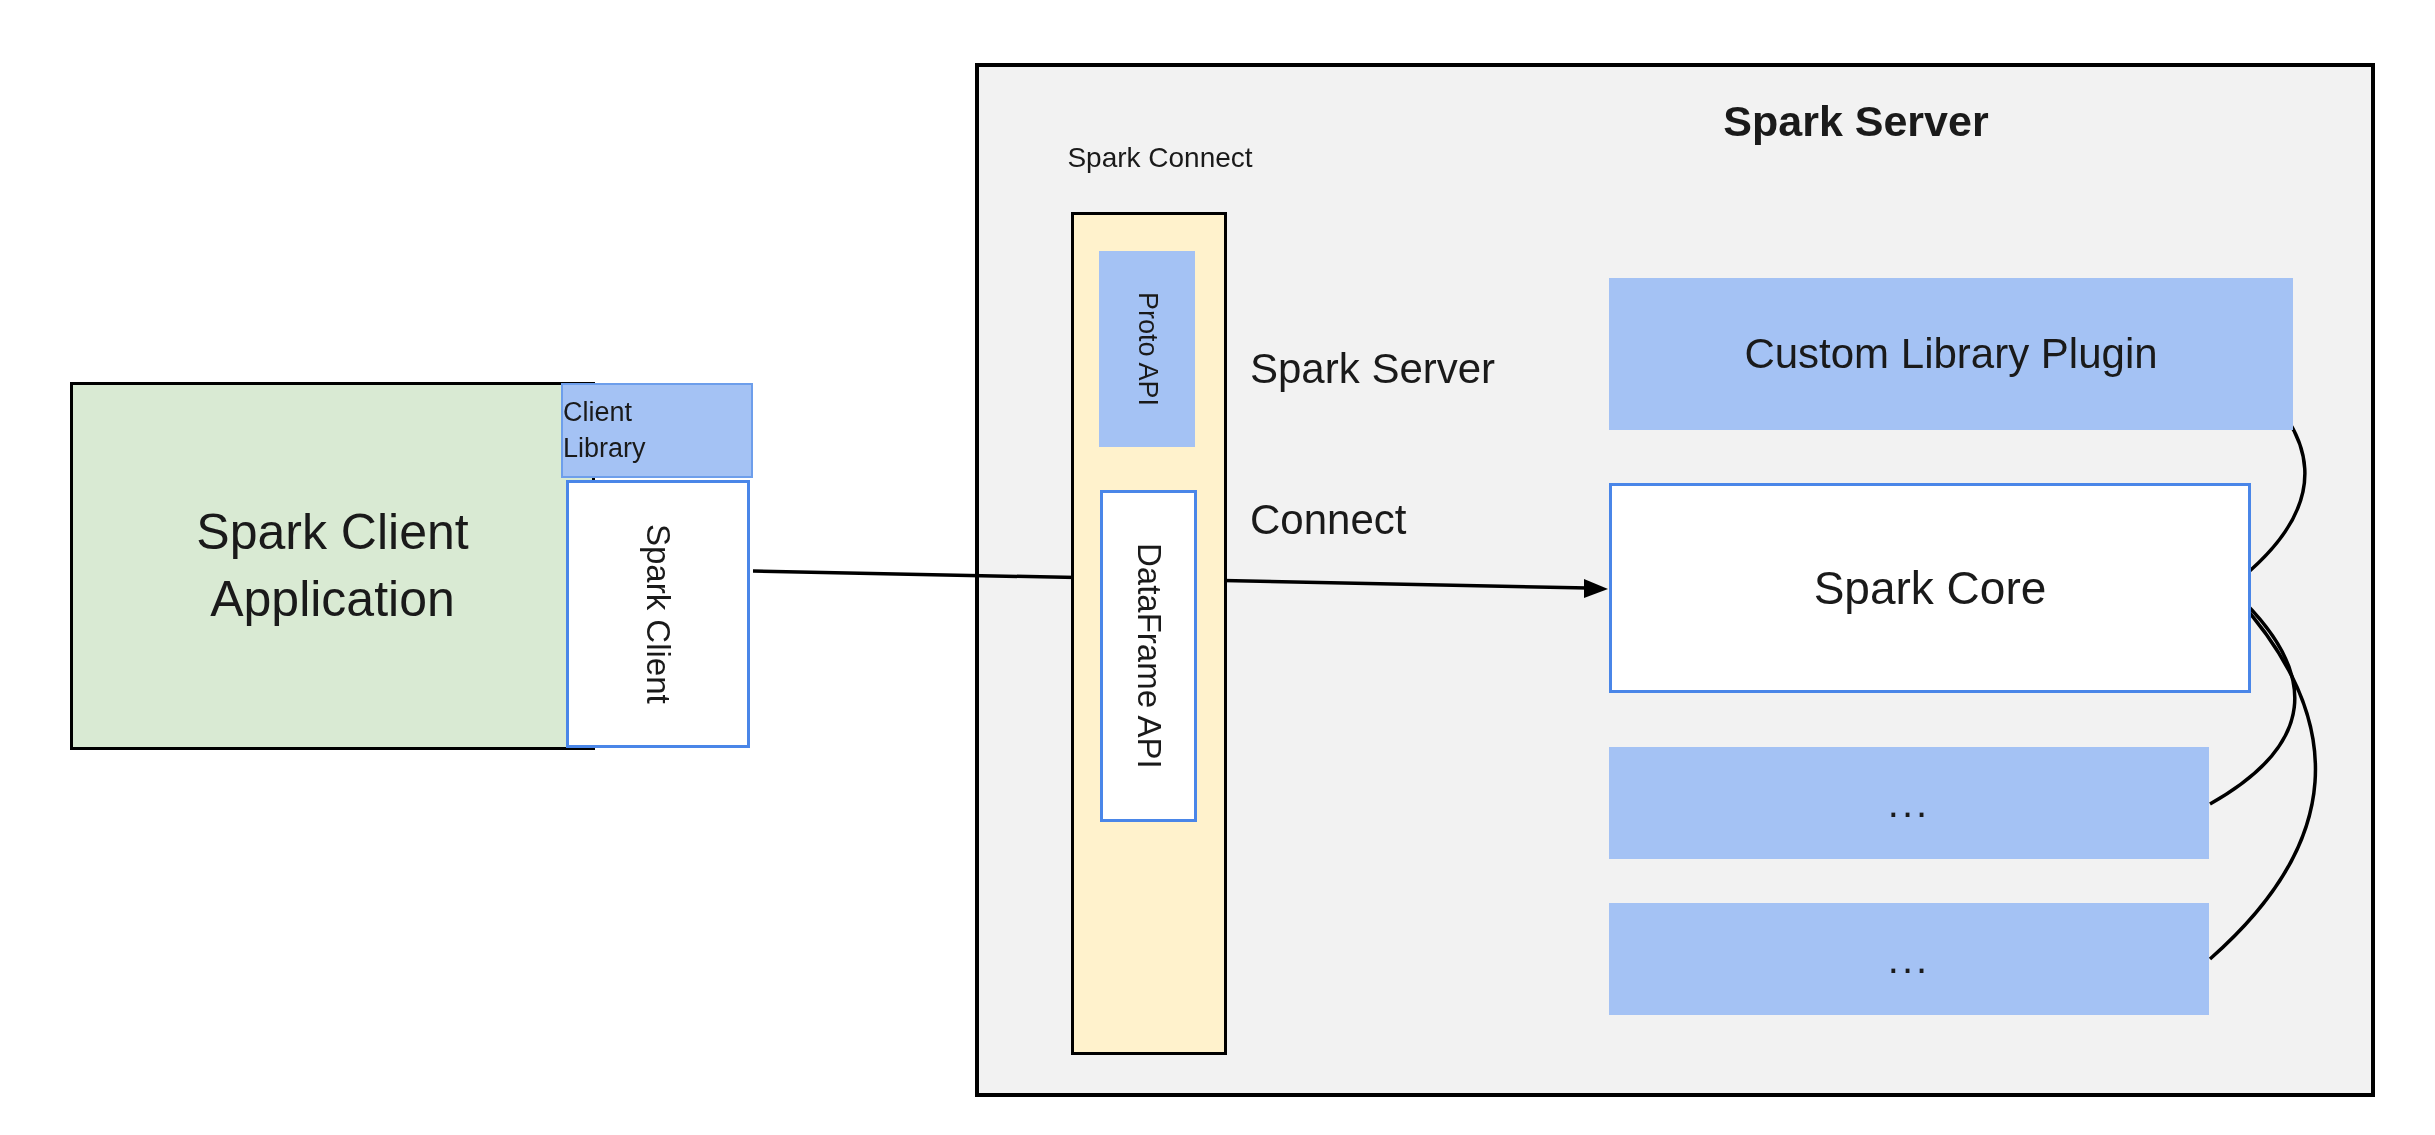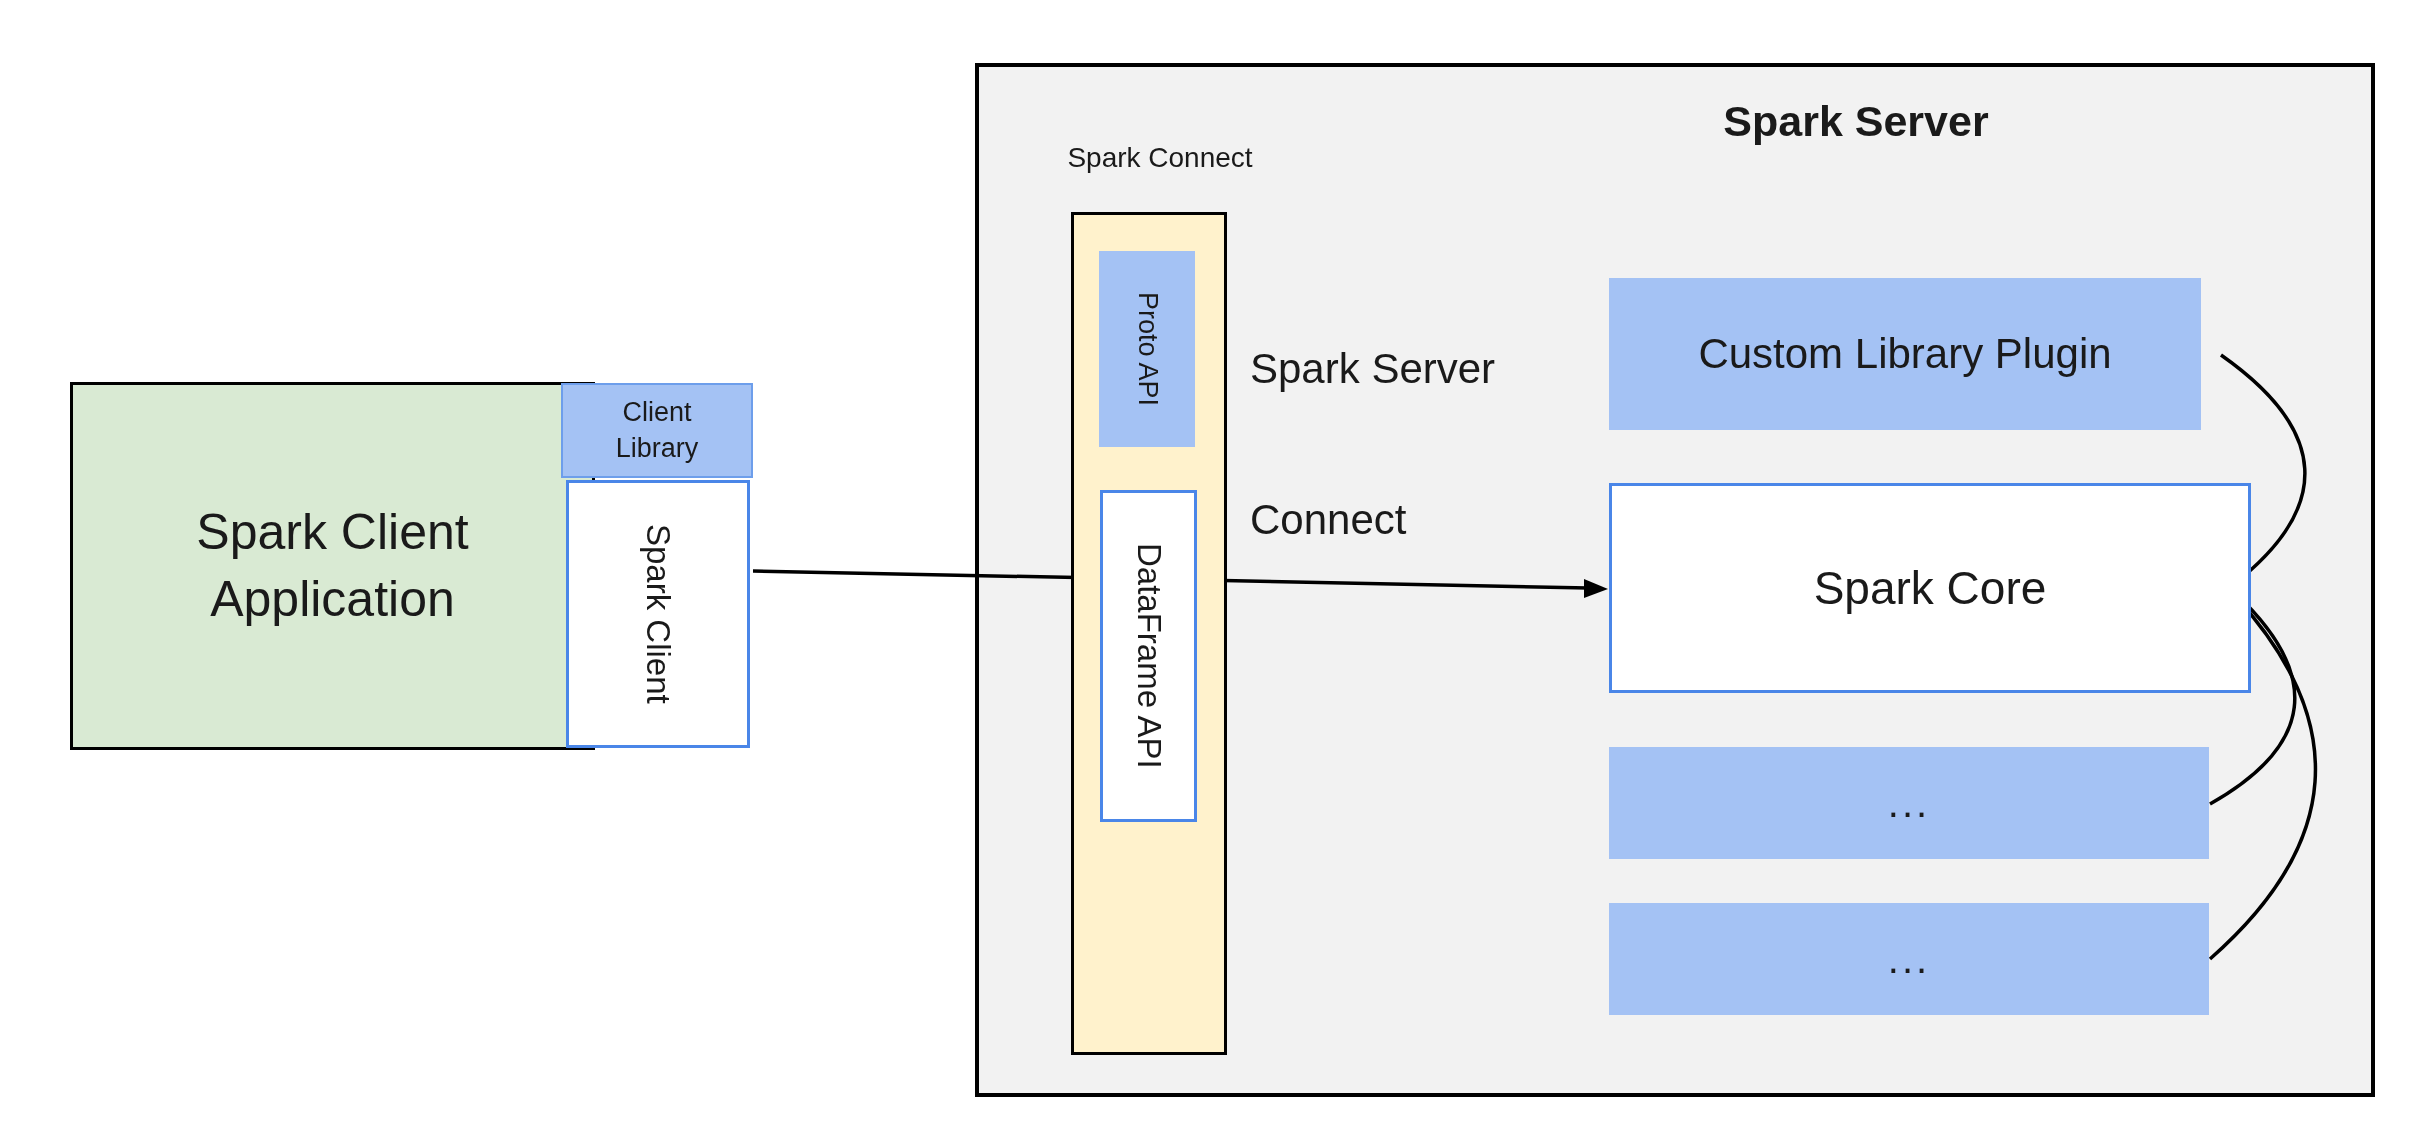--- a/index.html
+++ b/index.html
@@ -30,21 +30,21 @@
     background: var(--green-fill, #d9ead3);
     border: 3px solid var(--line-color, #000);
     display: flex; flex-direction: column; align-items: center; justify-content: center;
     font-size: 50px; line-height: 1.35; text-align: center;
   }
 
   .client-package {
     left: 561px; top: 383px; width: 192px; height: 95px;
     background: var(--blue-fill, #a4c2f4);
     border: 2px solid var(--blue-border-light, #6d9eeb);
-    display: flex; flex-direction: column; align-items: center; justify-content: center;
+    display: flex; flex-direction: column; align-items: flex-start; justify-content: center;
     font-size: 27px; line-height: 1.33; text-align: center;
   }
 
   .spark-client {
     left: 566px; top: 480px; width: 184px; height: 268px;
     background: #ffffff;
     border: 3px solid var(--blue-border, #4a86e8);
     display: flex; align-items: center; justify-content: center;
   }
 
@@ -70,21 +70,21 @@
   .dataframe-api {
     left: 1100px; top: 490px; width: 97px; height: 332px;
     background: #ffffff;
     border: 3px solid var(--blue-border, #4a86e8);
     display: flex; align-items: center; justify-content: center;
     font-size: 33px;
   }
 
   
   .custom-plugin {
-    left: 1609px; top: 278px; width: 592px; height: 152px;
+    left: 1609px; top: 278px; width: 684px; height: 152px;
     background: var(--blue-fill, #a4c2f4);
     display: flex; align-items: center; justify-content: center;
     font-size: 42px;
   }
   .spark-core {
     left: 1609px; top: 483px; width: 642px; height: 210px;
     background: #ffffff;
     border: 3px solid var(--blue-border, #4a86e8);
     display: flex; align-items: center; justify-content: center;
     font-size: 46px;

